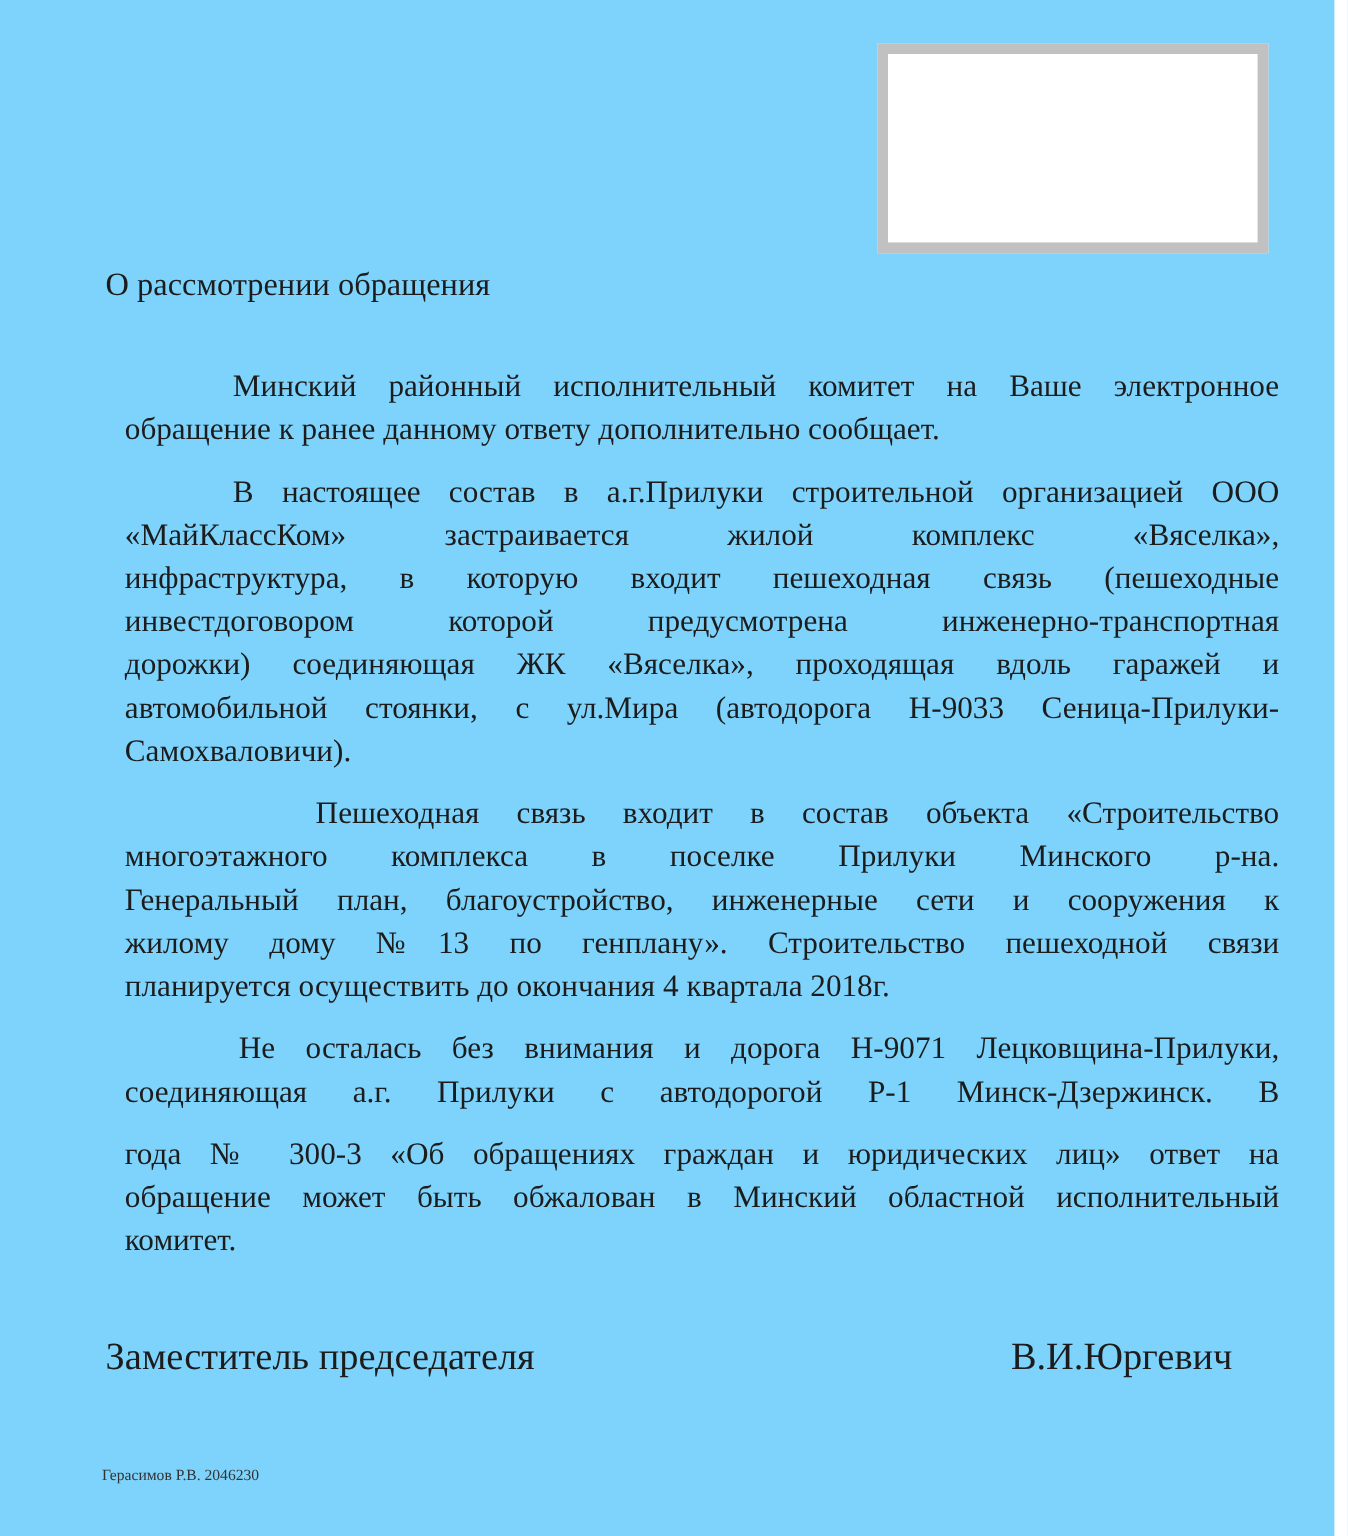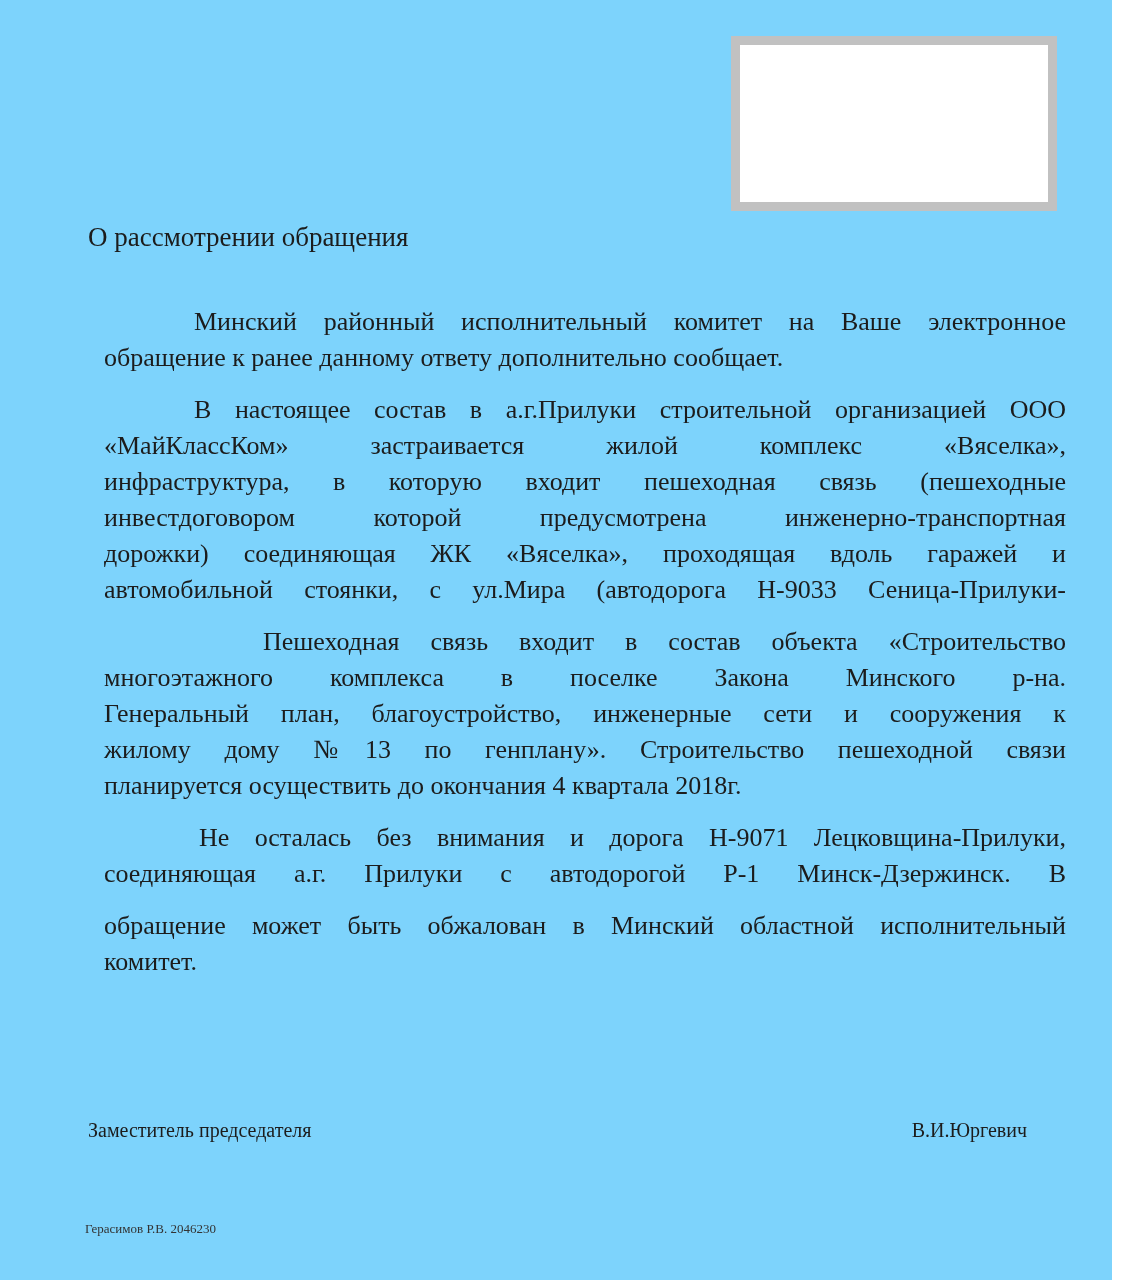--- a/index.html
+++ b/index.html
@@ -55,21 +55,21 @@
   .signature-row {
     position: absolute;
     left: 88px;
     top: 1112px;
     width: 994px;
     box-sizing: border-box;
     padding-right: 55px;
     display: flex;
     justify-content: space-between;
     align-items: center;
-    font-size: 20px;
+    font-size: 32px;
     line-height: 36px;
   }
   .executor {
     position: absolute;
     left: 85px;
     top: 1218px;
     font-size: 13px;
     line-height: 21px;
     color: #333333;
   }
@@ -88,33 +88,35 @@
         <div class="line" style="padding-left: 90px;">Минский районный исполнительный комитет на Ваше электронное</div>
         <div class="line last">обращение к ранее данному ответу дополнительно сообщает.</div>
       </div>
       <div class="para">
         <div class="line" style="padding-left: 90px;">В настоящее состав в а.г.Прилуки строительной организацией ООО</div>
         <div class="line">«МайКлассКом» застраивается жилой комплекс «Вяселка»,</div>
         <div class="line">инфраструктура, в которую входит пешеходная связь (пешеходные</div>
         <div class="line">инвестдоговором которой предусмотрена инженерно-транспортная</div>
         <div class="line">дорожки) соединяющая ЖК «Вяселка», проходящая вдоль гаражей и</div>
         <div class="line">автомобильной стоянки, с ул.Мира (автодорога Н-9033 Сеница-Прилуки-</div>
+        <div class="line last">Самохваловичи).</div>
       </div>
       <div class="para">
         <div class="line" style="padding-left: 159px;">Пешеходная связь входит в состав объекта «Строительство</div>
-        <div class="line">многоэтажного комплекса в поселке Закона Минского р-на.</div>
+        <div class="line">многоэтажного комплекса в поселке Прилуки Минского р-на.</div>
         <div class="line">Генеральный план, благоустройство, инженерные сети и сооружения к</div>
         <div class="line">жилому дому №13 по генплану». Строительство пешеходной связи</div>
         <div class="line last">планируется осуществить до окончания 4 квартала 2018г.</div>
       </div>
       <div class="para">
         <div class="line" style="padding-left: 95px;">Не осталась без внимания и дорога Н-9071 Лецковщина-Прилуки,</div>
         <div class="line">соединяющая а.г. Прилуки с автодорогой Р-1 Минск-Дзержинск. В</div>
       </div>
       <div class="para">
+        <div class="line">года № 300-3 «Об обращениях граждан и юридических лиц» ответ на</div>
         <div class="line">обращение может быть обжалован в Минский областной исполнительный</div>
         <div class="line last">комитет.</div>
       </div>
     </div>
 
   <div class="signature-row">
     <span>Заместитель председателя</span>
     <span>В.И.Юргевич</span>
   </div>
 

